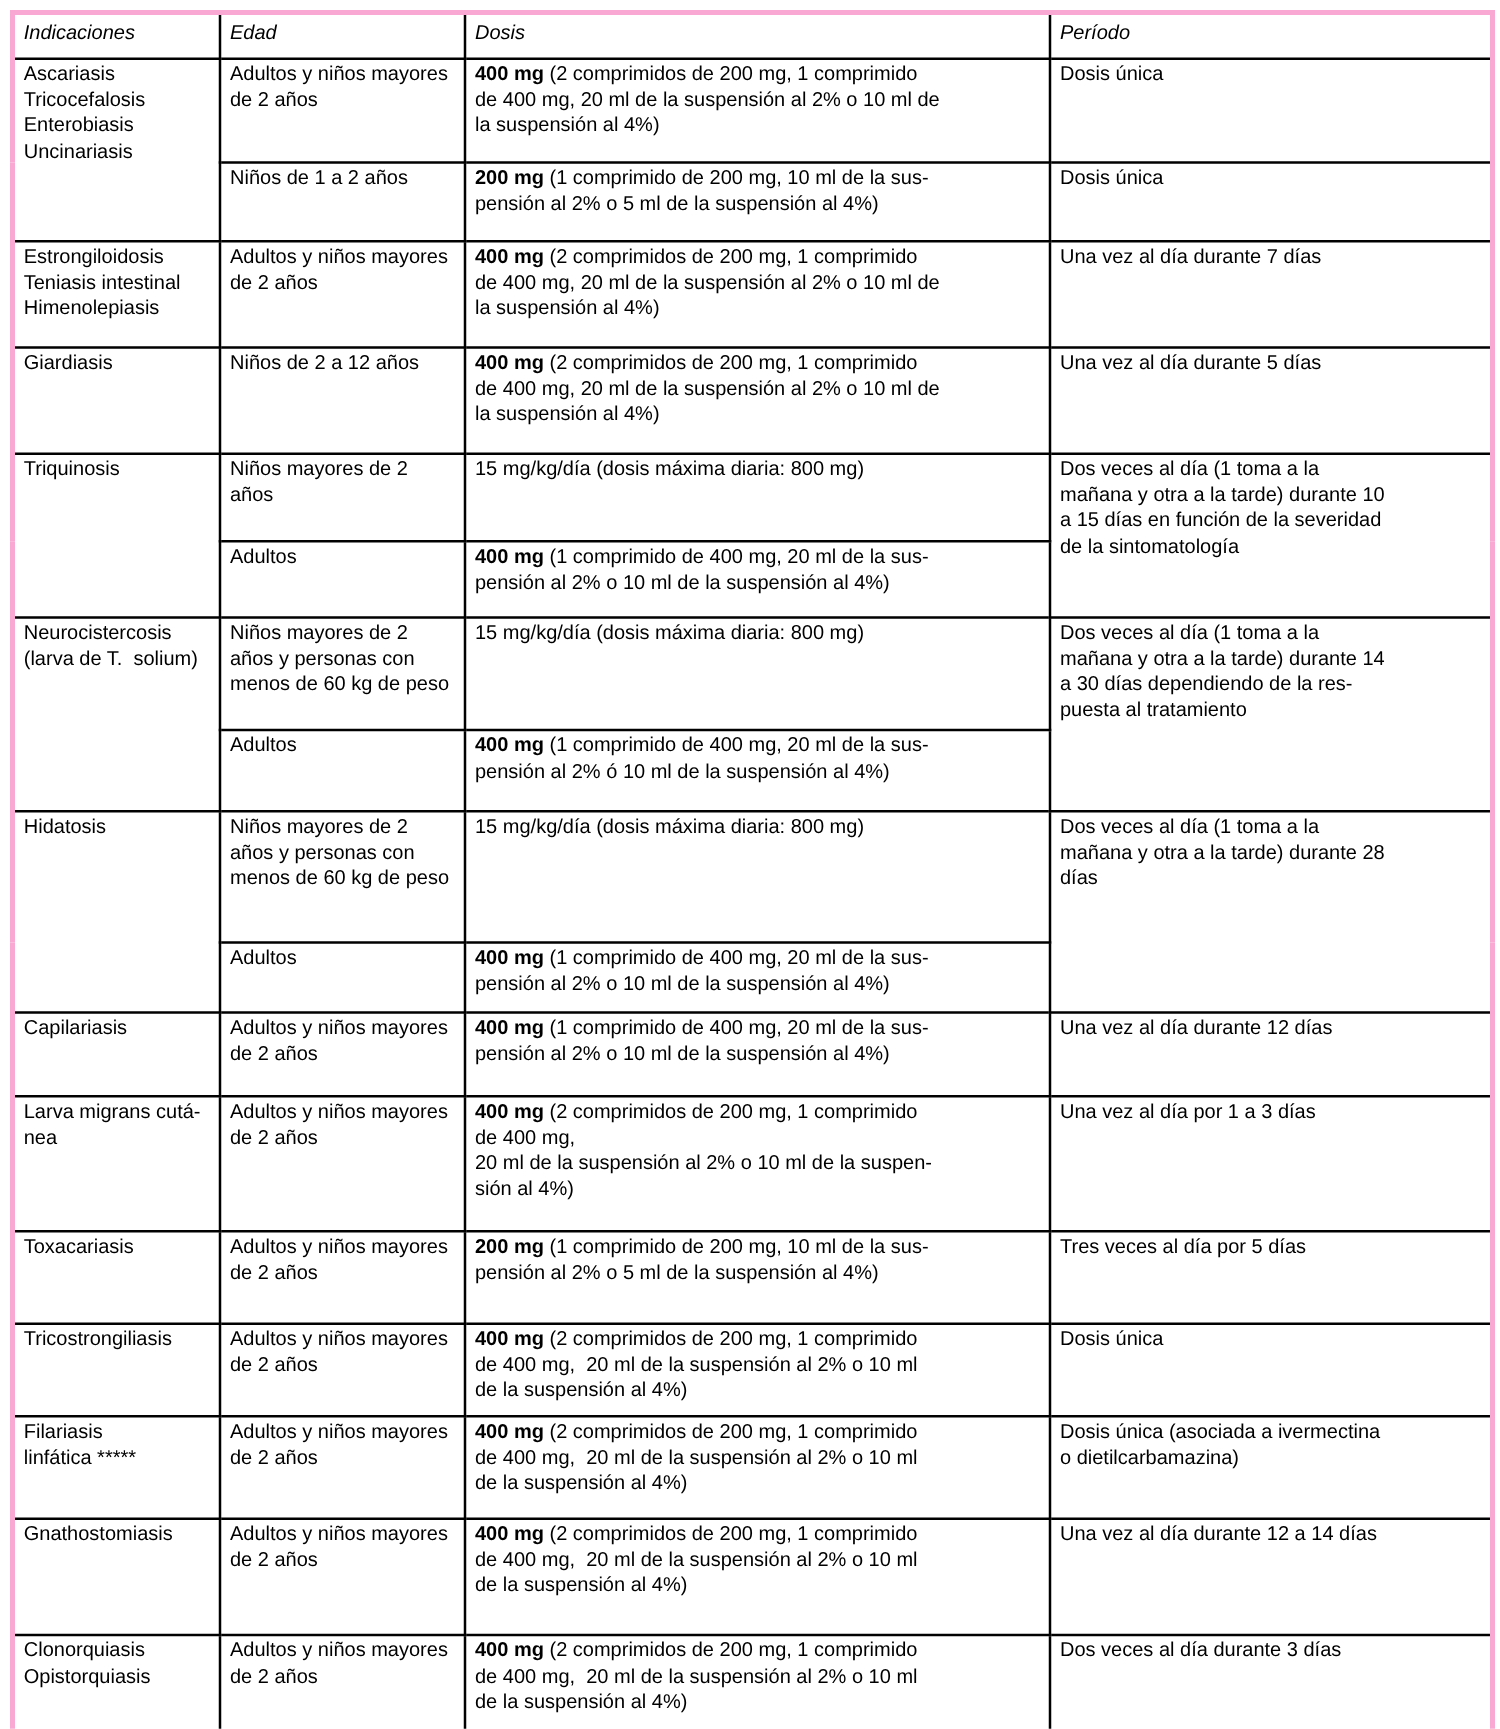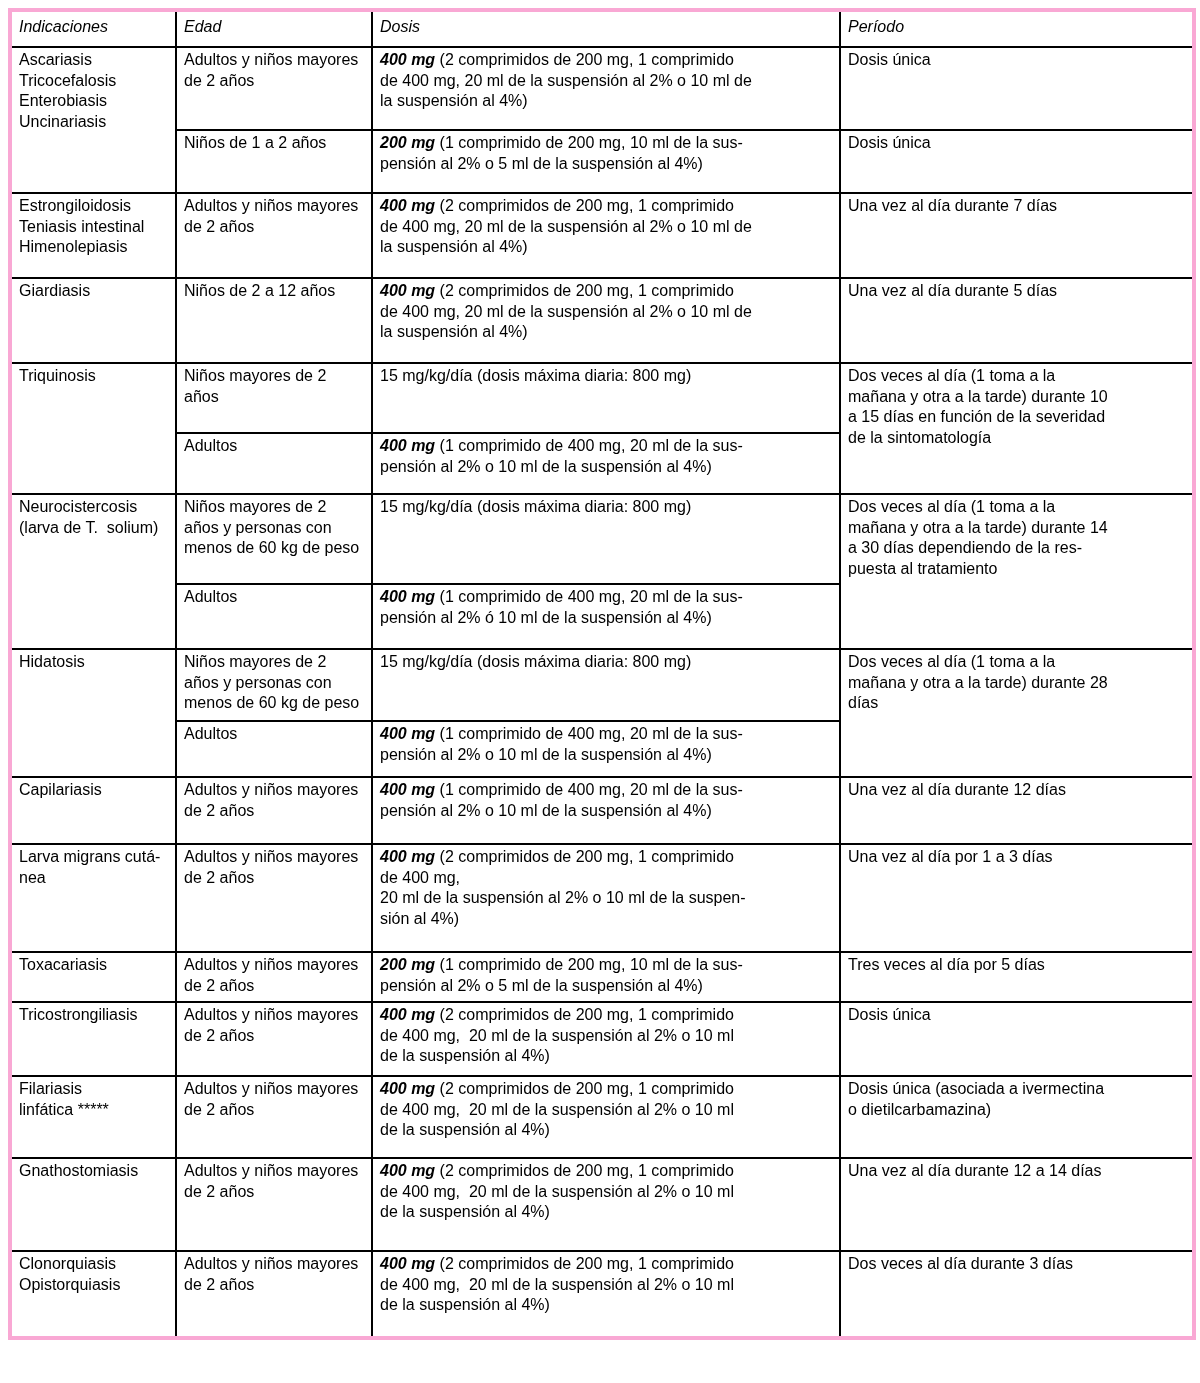--- a/index.html
+++ b/index.html
@@ -31,21 +31,21 @@
     font-size: 16px;
     line-height: 20.5px;
     white-space: pre-wrap;
     overflow: hidden;
   }
   table.dosage th {
     font-style: italic;
     font-weight: normal;
     padding-top: 5px;
   }
-  .b { font-weight: bold; font-style: italic; }
+  .b { font-weight: bold; }
 </style>
 </head>
 <body>
 
 <div class="page">
 <table class="dosage">
 <colgroup>
 <col style="width:166px">
         <col style="width:196px">
         <col style="width:468px">
@@ -126,21 +126,21 @@
 mañana y otra a la tarde) durante 14
 a 30 días dependiendo de la res-
 puesta al tratamiento</td>
         </tr>
 <tr style="height:65px">
           <td>Adultos</td>
           <td><span class="b">400 mg</span><span> (1 comprimido de 400 mg, 20 ml de la sus-
 pensión al 2% ó 10 ml de la suspensión al 4%)</span></td>
         </tr>
 
-<tr style="height:72px">
+<tr style="height:105px">
           <td rowspan="2">Hidatosis</td>
           <td>Niños mayores de 2
 años y personas con
 menos de 60 kg de peso</td>
           <td><span class="b"></span><span>15 mg/kg/día (dosis máxima diaria: 800 mg)</span></td>
           <td rowspan="2">Dos veces al día (1 toma a la
 mañana y otra a la tarde) durante 28
 días</td>
         </tr>
 <tr style="height:56px">
@@ -163,21 +163,21 @@
 nea</td>
           <td>Adultos y niños mayores
 de 2 años</td>
           <td><span class="b">400 mg</span><span> (2 comprimidos de 200 mg, 1 comprimido
 de 400 mg,
 20 ml de la suspensión al 2% o 10 ml de la suspen-
 sión al 4%)</span></td>
           <td>Una vez al día por 1 a 3 días</td>
         </tr>
 
-<tr style="height:50px">
+<tr style="height:74px">
           <td>Toxacariasis</td>
           <td>Adultos y niños mayores
 de 2 años</td>
           <td><span class="b">200 mg</span><span> (1 comprimido de 200 mg, 10 ml de la sus-
 pensión al 2% o 5 ml de la suspensión al 4%)</span></td>
           <td>Tres veces al día por 5 días</td>
         </tr>
 
 <tr style="height:74px">
           <td>Tricostrongiliasis</td>

